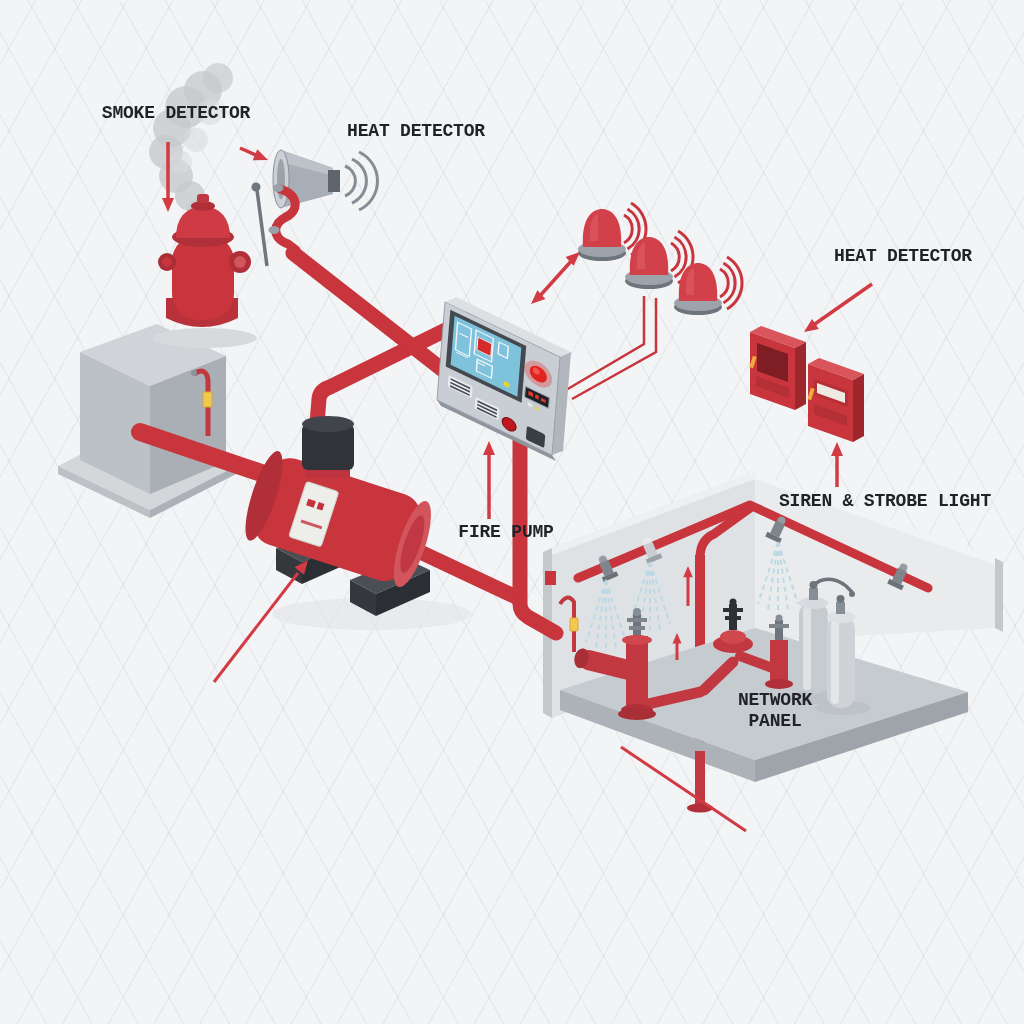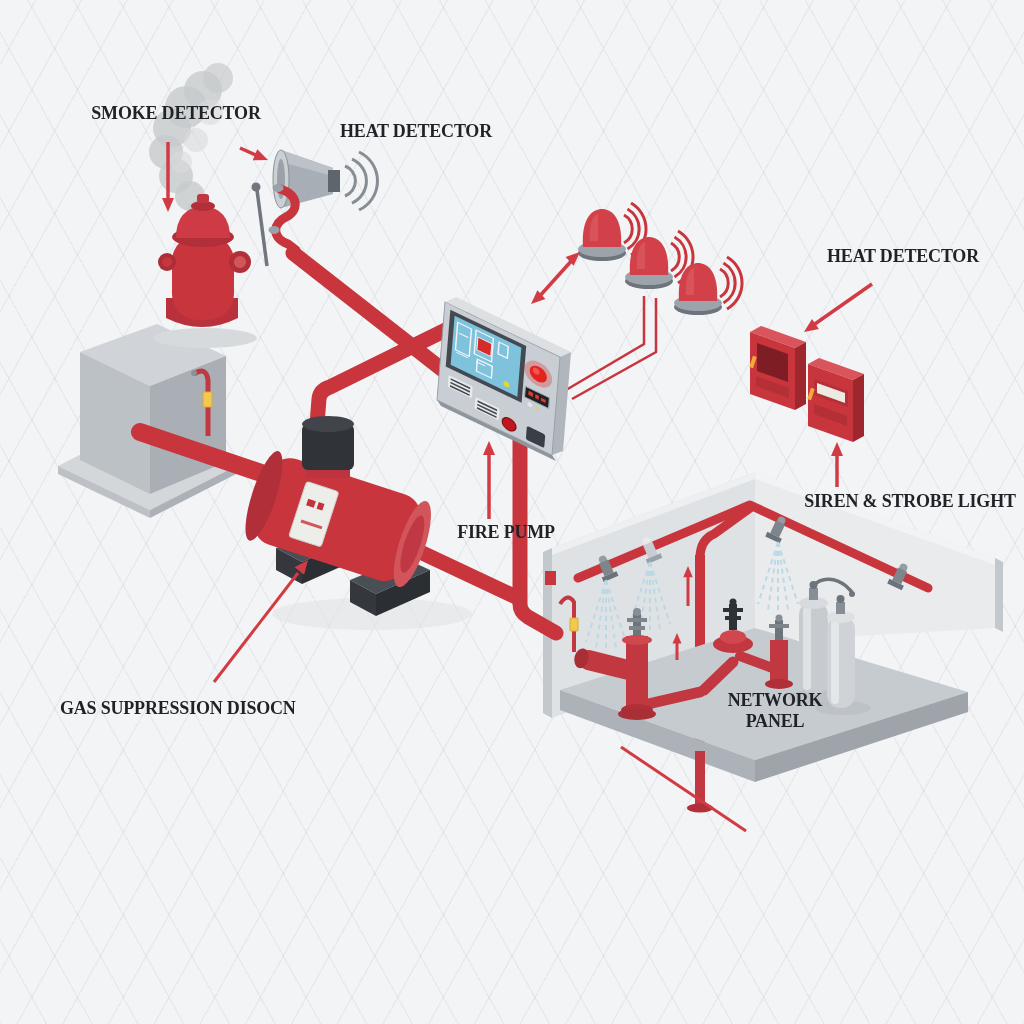--- a/index.html
+++ b/index.html
@@ -1,17 +1,17 @@
 <!DOCTYPE html>
 <html><head>
 <meta charset="utf-8">
 <style>
   html,body{margin:0;padding:0;}
   .stage{position:relative;width:1024px;height:1024px;background:#F3F4F6;overflow:hidden;
-         font-family:Liberation Serif, serif;}
+         font-family:Liberation Mono, monospace;}
   .stage::before{content:'';position:absolute;inset:0;z-index:0;pointer-events:none;
     background:
       repeating-linear-gradient(61deg, rgba(130,140,150,0.10) 0 1.5px, transparent 1.5px 40px),
       repeating-linear-gradient(-61deg, rgba(130,140,150,0.10) 0 1.5px, transparent 1.5px 40px);}
   svg.art{position:absolute;left:0;top:0;z-index:1;}
   .label{position:absolute;z-index:2;color:#1F2226;font-weight:bold;font-size:18px;
          letter-spacing:-0.2px;line-height:21px;white-space:nowrap;}
   .center{transform:translateX(-50%);text-align:center;}
   .label span{display:block;}
 </style>
@@ -419,24 +419,21 @@
 </div>
 <div class="label center" style="left:416px;top:121px;">
   <span>HEAT DETECTOR</span>
 </div>
 <div class="label center" style="left:903px;top:246px;">
   <span>HEAT DETECTOR</span>
 </div>
 <div class="label center" style="left:463px;top:522px;margin-left:43px;">
   <span>FIRE PUMP</span>
 </div>
-<div class="label center" style="left:910px;top:491px;">
+<div class="label center" style="left:885px;top:491px;">
   <span>SIREN &amp; STROBE LIGHT</span>
-</div>
-<div class="label" style="left:60px;top:698px;">
-  <span>GAS SUPPRESSION DISOCN</span>
 </div>
 <div class="label center" style="left:775px;top:690px;">
   <span>NETWORK</span>
   <span>PANEL</span>
 </div>
 
 </div>
 
 </body></html>

